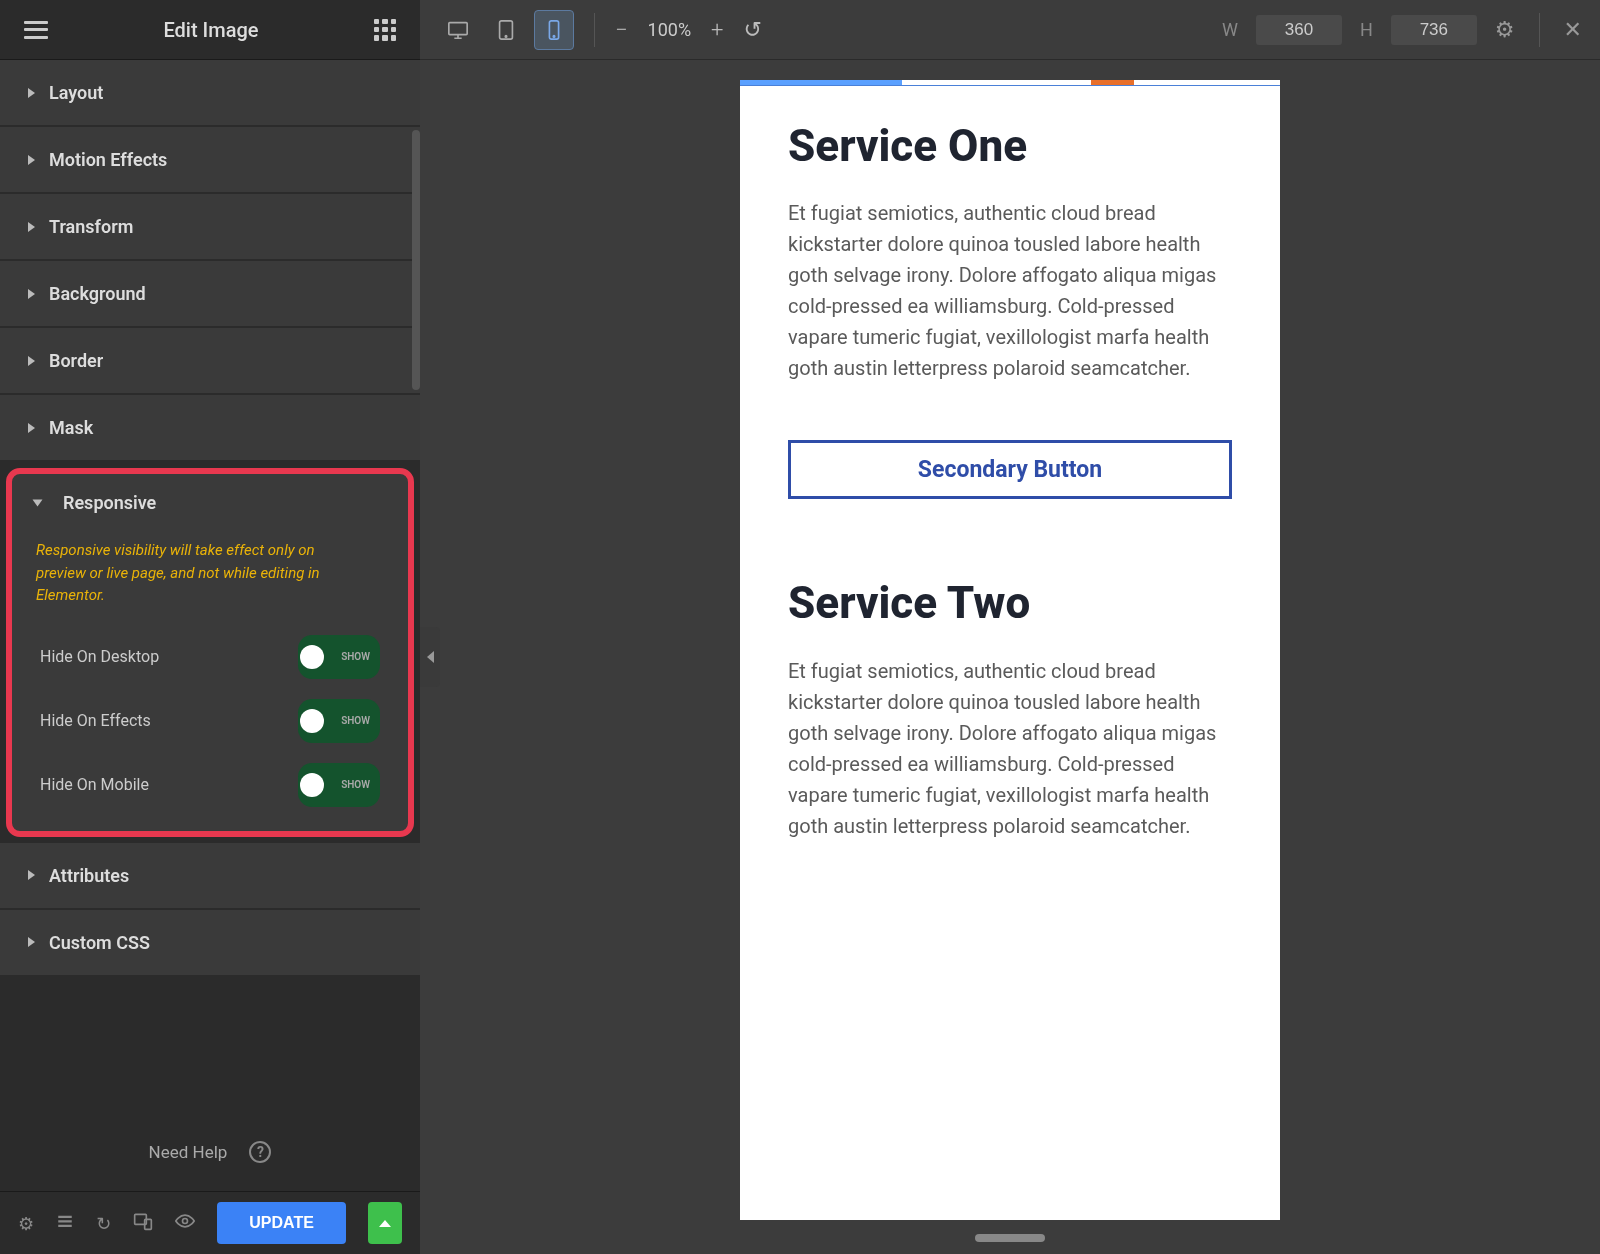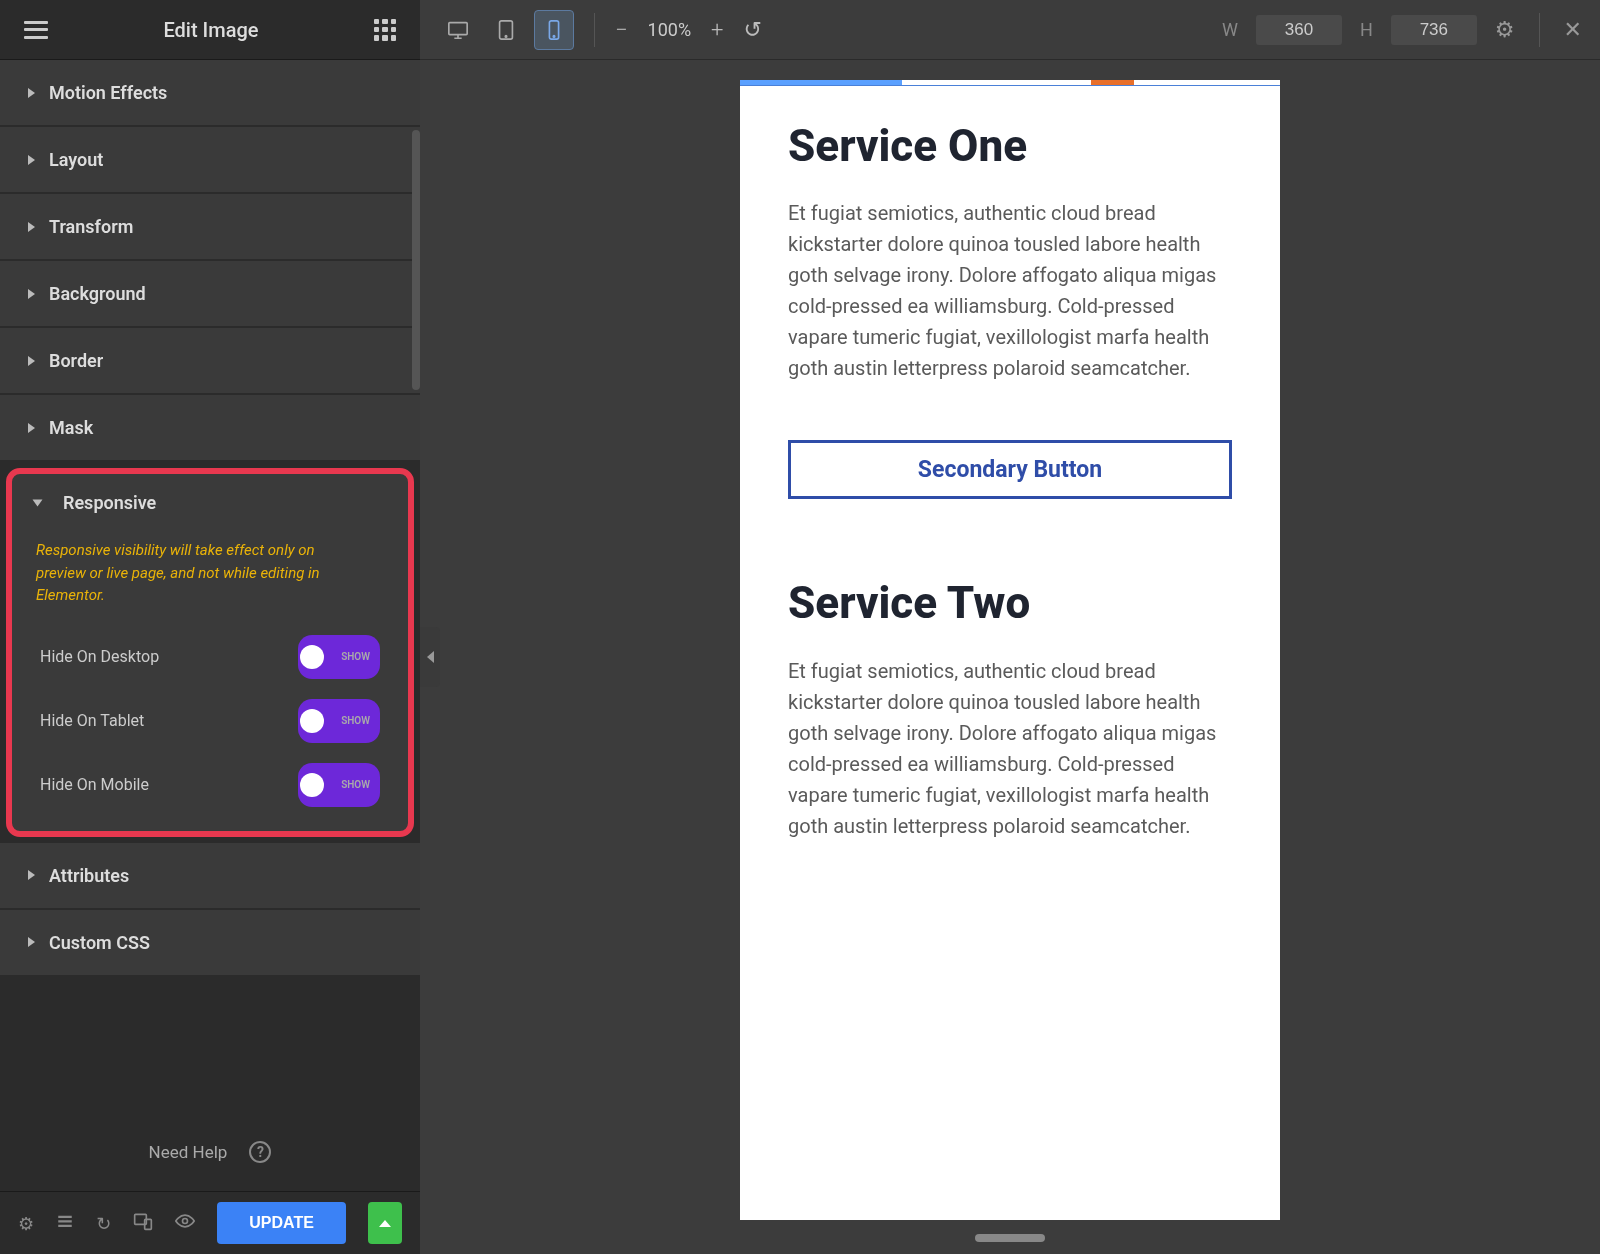--- a/index.html
+++ b/index.html
@@ -21,21 +21,21 @@
 .accordion-section.open { background: #3a3a3a; }
 .caret { width: 0; height: 0; border-top: 5px solid transparent; border-bottom: 5px solid transparent; border-left: 7px solid #bbb; }
 .caret.down { transform: rotate(90deg); }
 .accordion-label { color: #ddd; font-size: 18px; font-weight: 600; }
 
 .highlight-box { border: 6px solid #e8384f; border-radius: 14px; margin: 6px 6px; padding-bottom: 14px; background: #3a3a3a; }
 .highlight-box .accordion-section { background: transparent; border: none; padding: 18px 22px; gap: 22px; }
 .responsive-note { color: #eab308; font-size: 15px; font-style: italic; line-height: 1.5; padding: 8px 40px 18px 24px; }
 .toggle-row { display: flex; align-items: center; justify-content: space-between; padding: 10px 28px; text-align: right; }
 .toggle-label { color: #ccc; font-size: 16px; }
-.toggle { width: 82px; height: 44px; background: #6d28d9; border-radius: 14px; display: flex; align-items: center; padding: 2px; cursor: pointer; position: relative; }
+.toggle { width: 82px; height: 44px; background: #14532d; border-radius: 14px; display: flex; align-items: center; padding: 2px; cursor: pointer; position: relative; }
 .toggle-knob { width: 24px; height: 24px; background: #fff; border-radius: 50%; }
 .toggle-text { position: absolute; right: 10px; color: #aaa; font-size: 10px; font-weight: 600; }
 
 .sidebar-footer { display: flex; flex-direction: column; }
 .need-help { display: flex; align-items: center; justify-content: center; gap: 22px; padding: 28px 0; color: #aaa; font-size: 17px; cursor: pointer; }
 .help-circle { width: 22px; height: 22px; border: 2px solid #888; border-radius: 50%; display: flex; align-items: center; justify-content: center; color: #888; font-size: 14px; font-weight: bold; }
 .footer-bar { display: flex; align-items: center; gap: 22px; padding: 10px 18px; background: #2b2b2b; border-top: 1px solid #1a1a1a; }
 .footer-icon { color: #888; font-size: 18px; cursor: pointer; }
 .update-btn { flex: 1; background: #3b82f6; color: #fff; font-weight: 700; font-size: 16px; padding: 12px 0; border: none; border-radius: 4px; cursor: pointer; }
 .update-caret-btn { width: 34px; background: #3ec04c; border: none; border-radius: 4px; display: flex; align-items: center; justify-content: center; cursor: pointer; height: 42px; }
@@ -88,25 +88,25 @@
         <span></span>
         <span></span>
       </div>
   </div>
 
   <div class="sidebar-body">
     <div class="sidebar-scrollbar"></div>
 
     <div class="accordion-section">
       <div class="caret"></div>
+      <div class="accordion-label">Layout</div>
+    </div>
+    <div class="accordion-section">
+      <div class="caret"></div>
       <div class="accordion-label">Motion Effects</div>
-    </div>
-    <div class="accordion-section">
-      <div class="caret"></div>
-      <div class="accordion-label">Layout</div>
     </div>
     <div class="accordion-section">
       <div class="caret"></div>
       <div class="accordion-label">Transform</div>
     </div>
     <div class="accordion-section">
       <div class="caret"></div>
       <div class="accordion-label">Background</div>
     </div>
     <div class="accordion-section">
@@ -125,21 +125,21 @@
       </div>
       <div class="responsive-note">Responsive visibility will take effect only on preview or live page, and not while editing in Elementor.</div>
       <div class="toggle-row">
         <div class="toggle-label">Hide On Desktop</div>
         <div class="toggle">
             <div class="toggle-knob"></div>
             <span class="toggle-text">SHOW</span>
           </div>
       </div>
       <div class="toggle-row">
-        <div class="toggle-label">Hide On Tablet</div>
+        <div class="toggle-label">Hide On Effects</div>
         <div class="toggle">
             <div class="toggle-knob"></div>
             <span class="toggle-text">SHOW</span>
           </div>
       </div>
       <div class="toggle-row">
         <div class="toggle-label">Hide On Mobile</div>
         <div class="toggle">
             <div class="toggle-knob"></div>
             <span class="toggle-text">SHOW</span>

